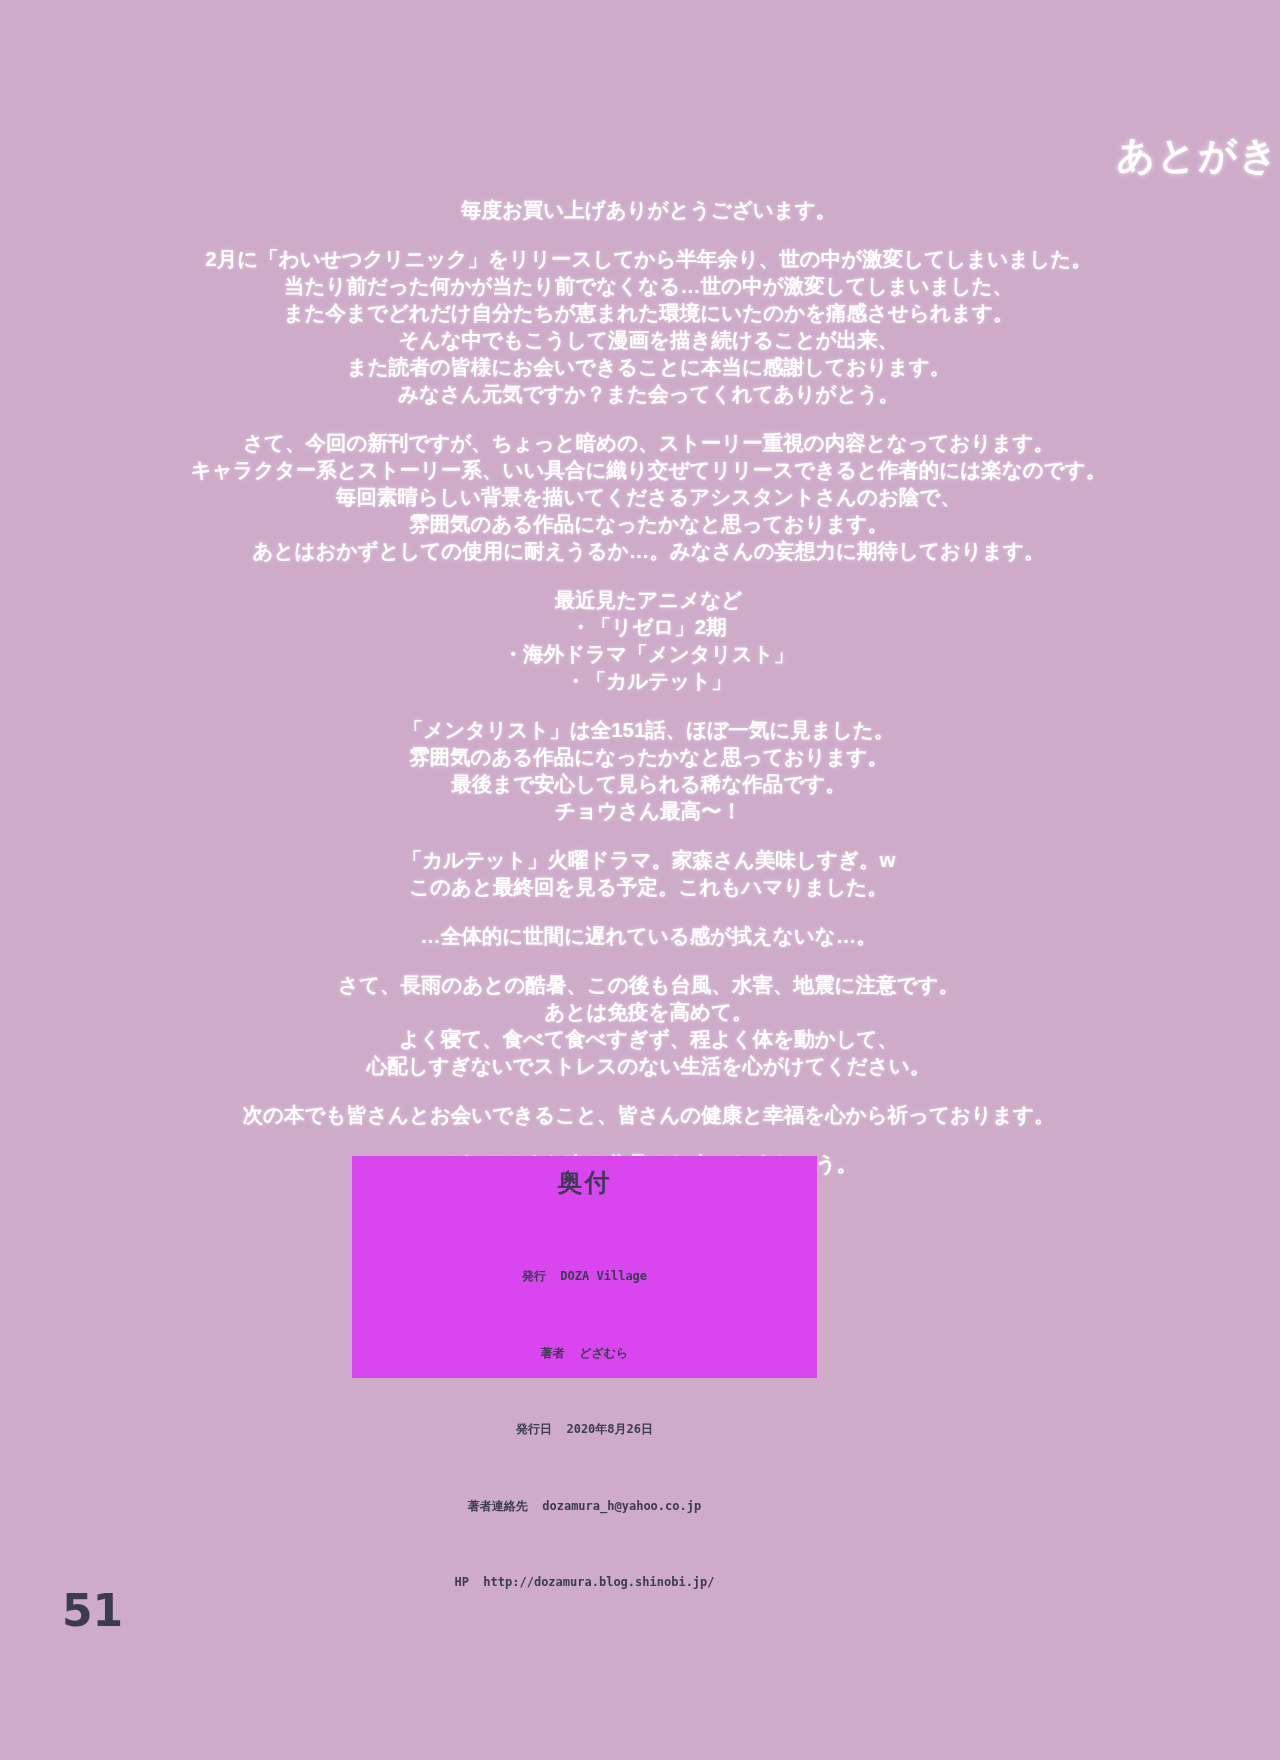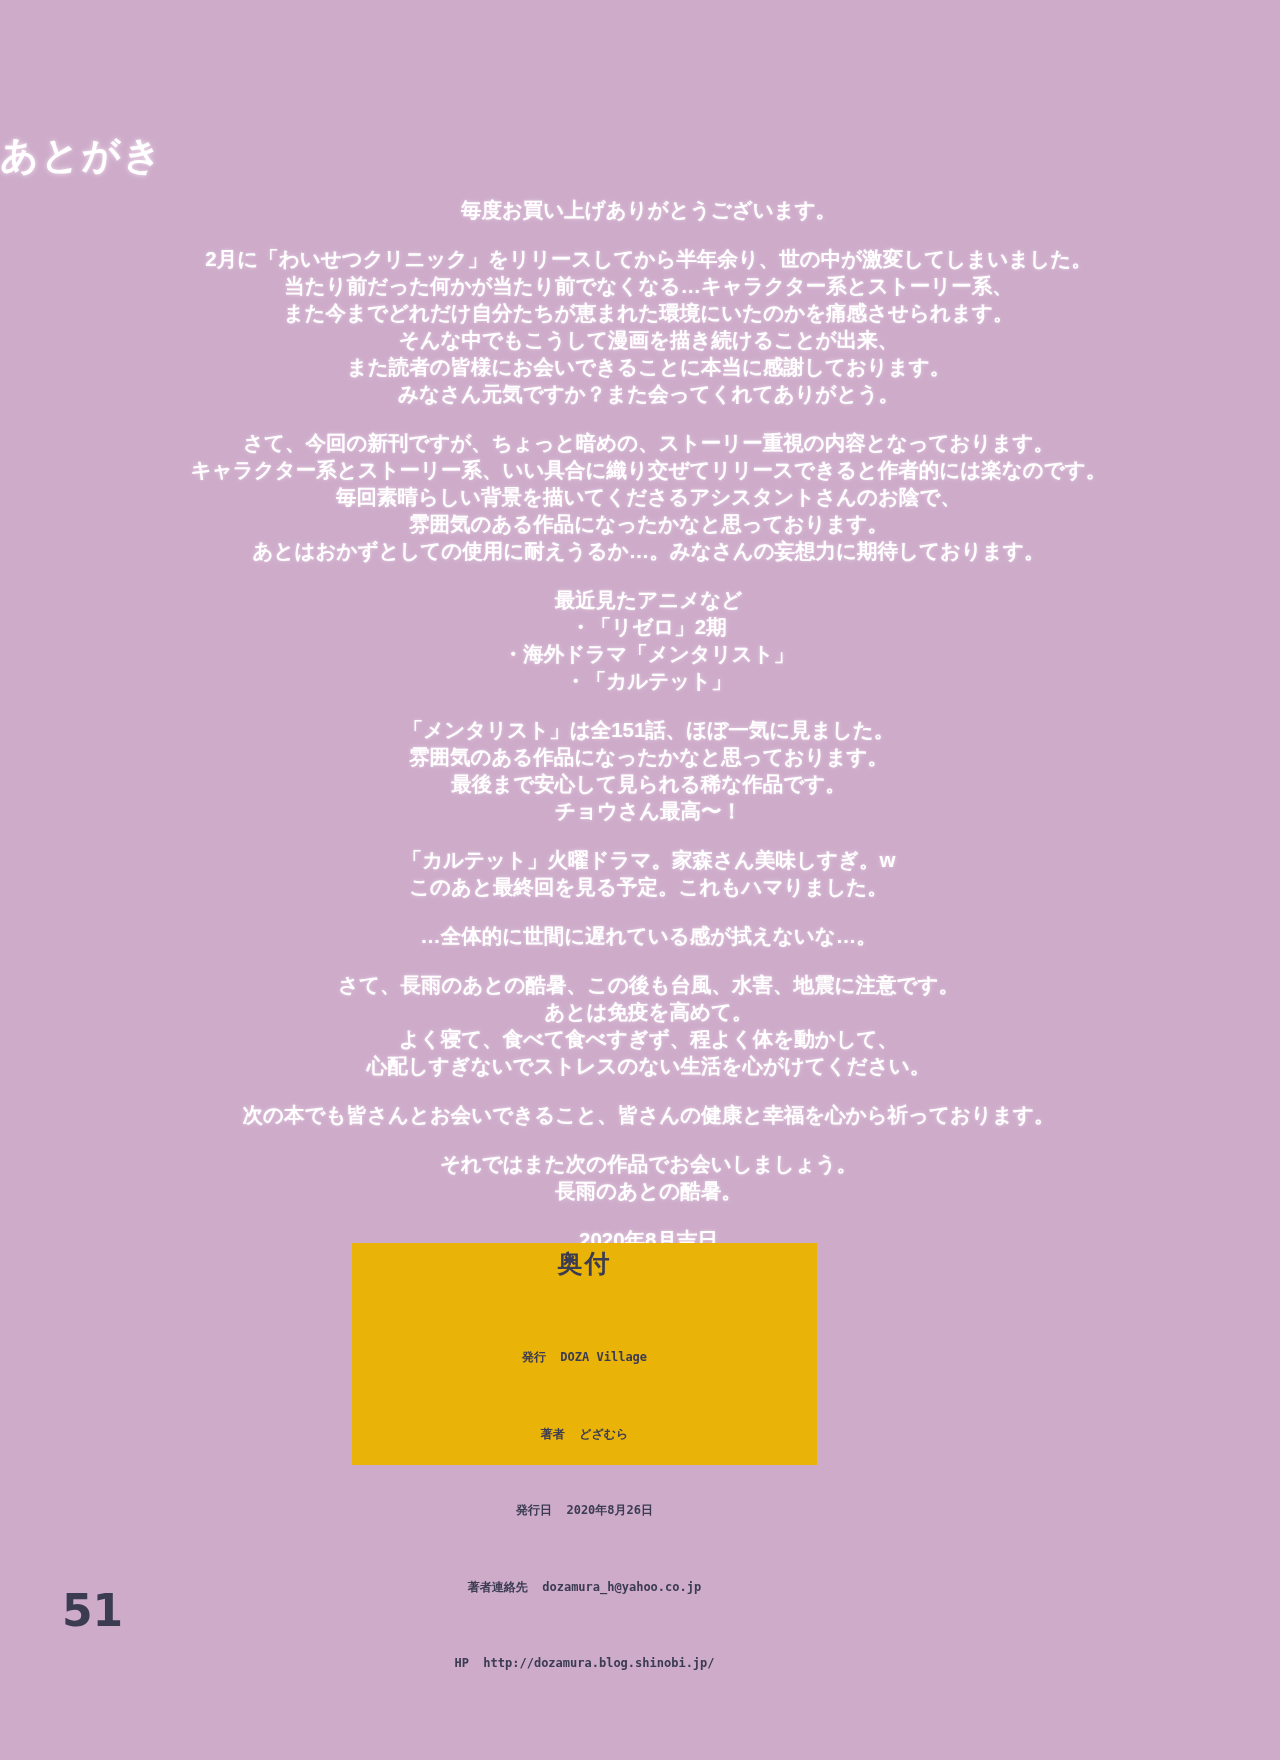--- a/index.html
+++ b/index.html
@@ -16,21 +16,21 @@
   }
   .page {
     position: absolute;
     inset: 0;
   }
   .afterword-title {
     position: absolute;
     top: 130px;
     left: 0;
     width: 100%;
-    text-align: left;
+    text-align: right;
     font-size: 38px;
     font-weight: bold;
     color: #ffffff;
     letter-spacing: 2px;
     text-shadow:
       0 0 3px #e9d4e6,
       0 0 6px #e9d4e6;
   }
   .body-text {
     position: absolute;
@@ -53,26 +53,26 @@
     margin-bottom: 0;
   }
   .para .line {
     display: block;
     white-space: pre;
   }
   
   .colophon {
     position: absolute;
     left: 352px;
-    top: 1243px;
+    top: 1156px;
     width: 465px;
     height: 222px;
-    background: #eab308;
+    background: #d946ef;
     box-sizing: border-box;
-    padding-top: 4px;
+    padding-top: 10px;
   }
   .colophon-title {
     text-align: center;
     font-size: 25px;
     font-weight: bold;
     color: #3b3b52;
     letter-spacing: 2px;
     margin-bottom: 14px;
   }
   .colophon-lines {
@@ -105,21 +105,21 @@
   <div class="afterword-title">あとがき</div>
 
   <div class="body-text">
 
     <div class="para">
       <span class="line">毎度お買い上げありがとうございます。</span>
     </div>
 
     <div class="para">
       <span class="line">2月に「わいせつクリニック」をリリースしてから半年余り、世の中が激変してしまいました。</span>
-      <span class="line">当たり前だった何かが当たり前でなくなる…キャラクター系とストーリー系、</span>
+      <span class="line">当たり前だった何かが当たり前でなくなる…世の中が激変してしまいました、</span>
       <span class="line">また今までどれだけ自分たちが恵まれた環境にいたのかを痛感させられます。</span>
       <span class="line">そんな中でもこうして漫画を描き続けることが出来、</span>
       <span class="line">また読者の皆様にお会いできることに本当に感謝しております。</span>
       <span class="line">みなさん元気ですか？また会ってくれてありがとう。</span>
     </div>
 
     <div class="para">
       <span class="line">さて、今回の新刊ですが、ちょっと暗めの、ストーリー重視の内容となっております。</span>
       <span class="line">キャラクター系とストーリー系、いい具合に織り交ぜてリリースできると作者的には楽なのです。</span>
       <span class="line">毎回素晴らしい背景を描いてくださるアシスタントさんのお陰で、</span>

